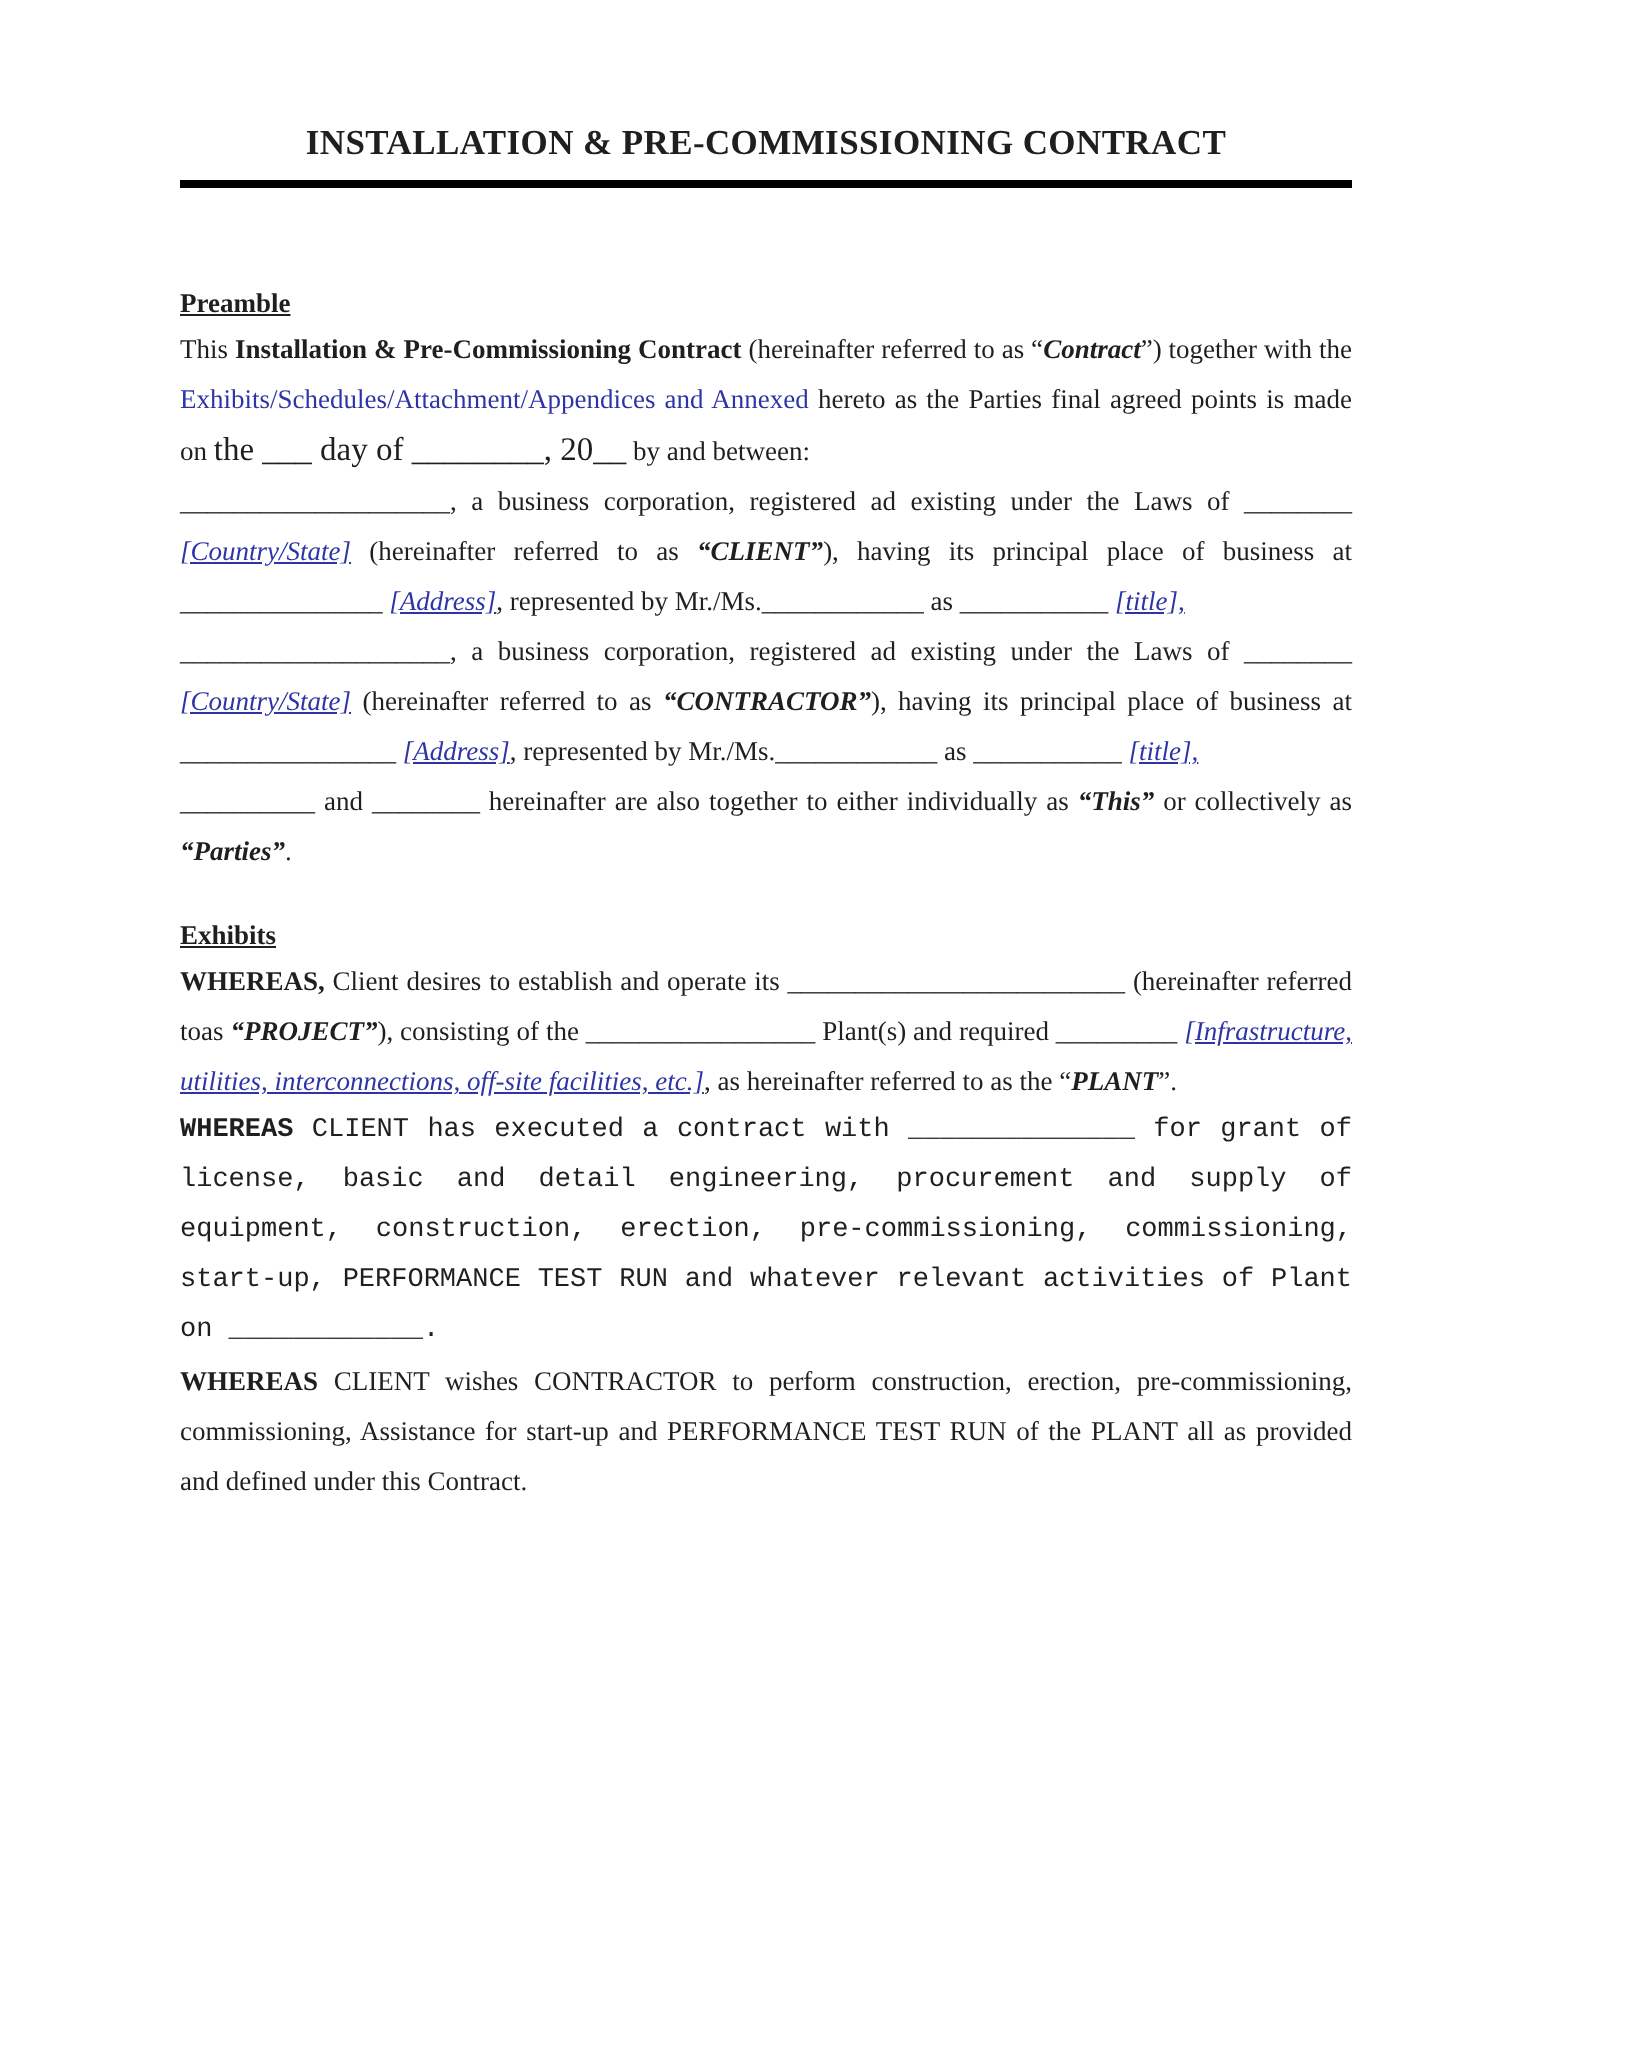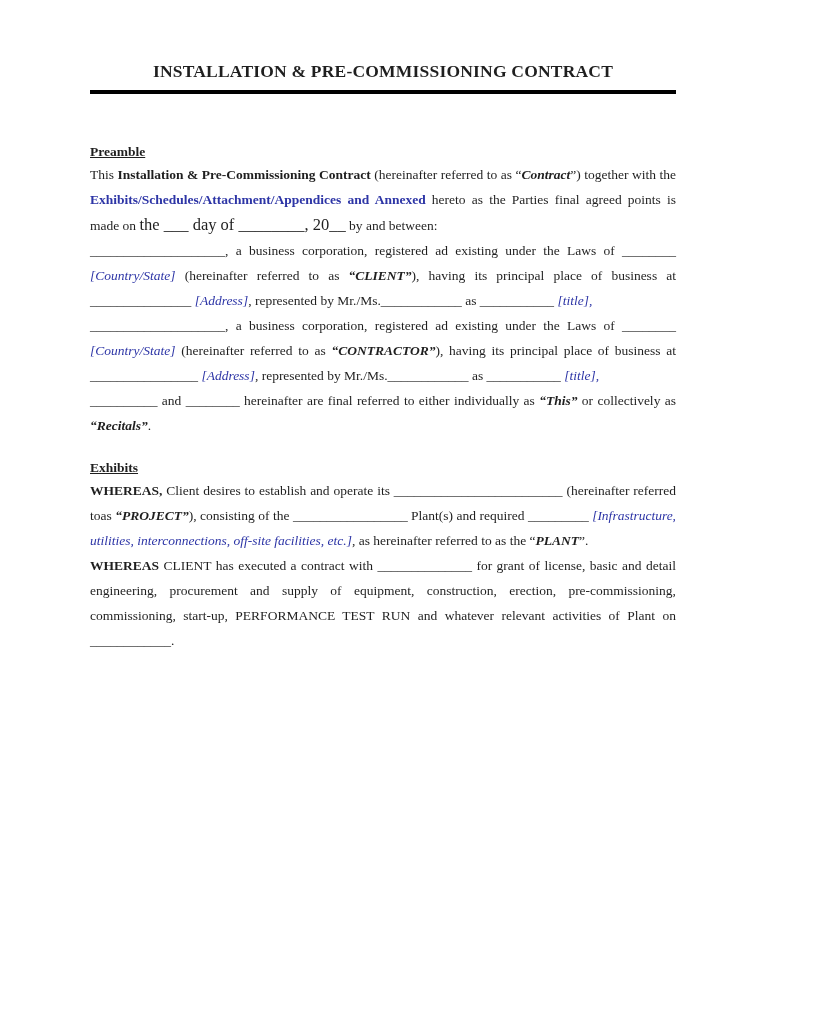--- a/index.html
+++ b/index.html
@@ -44,45 +44,46 @@
     font-size: 13.5px;
     line-height: 25px;
     text-align: justify;
   }
   .p-intro   { margin-top: 12px; }
   .p-client  { margin-top: 25px; }
   .p-conj    { margin-top: 1px; }
   .p-contr   { margin-top: 1px; }
   .p-parties { margin-top: 8px; }
   .p-w1 { margin-top: 26px; }
-  .p-w2 { margin-top: 12px; }
+  .p-w2 { margin-top: 12px; font-family: Liberation Mono, monospace; }
   .p-w3 { margin-top: 13px; }
   .p-w4 { margin-top: 0px; }
   .run-n  {}
   .run-b  { font-weight: 700; }
   .run-bi { font-weight: 700; font-style: italic; }
-  .run-blue  { color: var(--accent, #2d35a6); font-weight: bold; }
-  .run-bluei { color: var(--accent, #2d35a6); font-style: italic; }
+  .run-blue  { color: var(--accent, #2d35a6); }
+  .run-bluei { color: var(--accent, #2d35a6); font-style: italic; text-decoration: underline; }
   .run-big { font-size: 16.5px; }
 </style>
 </head>
 <body>
 
 <div class="page">
 
   <h1 class="doc-title">INSTALLATION &amp; PRE-COMMISSIONING CONTRACT</h1>
   <div class="title-rule"></div>
 
   <section>
     <h2 class="section-heading h-preamble">Preamble</h2>
     <p class="para p-intro"><span class="run-n">This </span><span class="run-b">Installation &amp; Pre-Commissioning Contract</span><span class="run-n"> (hereinafter referred to as “</span><span class="run-bi">Contract</span><span class="run-n">”) together with the </span><span class="run-blue">Exhibits/Schedules/Attachment/Appendices and Annexed</span><span class="run-n"> hereto as the Parties final agreed points is made on </span><span class="run-big">the ___ day of ________, 20__</span><span class="run-n"> by and between:</span></p>
     <p class="para p-client"><span class="run-n">____________________, a business corporation, registered ad existing under the Laws of ________ </span><span class="run-bluei">[Country/State]</span><span class="run-n"> (hereinafter referred to as </span><span class="run-bi">“CLIENT”</span><span class="run-n">), having its principal place of business at _______________ </span><span class="run-bluei">[Address]</span><span class="run-n">, represented by Mr./Ms.____________ as ___________ </span><span class="run-bluei">[title],</span></p>
     <p class="para p-contr"><span class="run-n">____________________, a business corporation, registered ad existing under the Laws of ________ </span><span class="run-bluei">[Country/State]</span><span class="run-n"> (hereinafter referred to as </span><span class="run-bi">“CONTRACTOR”</span><span class="run-n">), having its principal place of business at ________________ </span><span class="run-bluei">[Address]</span><span class="run-n">, represented by Mr./Ms.____________ as ___________ </span><span class="run-bluei">[title],</span></p>
-    <p class="para p-parties"><span class="run-n">__________ and ________ hereinafter are final referred to either individually as </span><span class="run-bi">“This”</span><span class="run-n"> or collectively as </span><span class="run-bi">“Recitals”</span><span class="run-n">.</span></p>
+    <p class="para p-parties"><span class="run-n">__________ and ________ hereinafter are also together to either individually as </span><span class="run-bi">“This”</span><span class="run-n"> or collectively as </span><span class="run-bi">“Parties”</span><span class="run-n">.</span></p>
   </section>
 
   <section>
     <h2 class="section-heading h-recitals">Exhibits</h2>
     <p class="para p-w1"><span class="run-b">WHEREAS,</span><span class="run-n"> Client desires to establish and operate its _________________________ (hereinafter referred toas </span><span class="run-bi">“PROJECT”</span><span class="run-n">), consisting of the _________________ Plant(s) and required _________ </span><span class="run-bluei">[Infrastructure, utilities, interconnections, off-site facilities, etc.]</span><span class="run-n">, as hereinafter referred to as the “</span><span class="run-bi">PLANT</span><span class="run-n">”.</span></p>
     <p class="para p-w2"><span class="run-b">WHEREAS</span><span class="run-n"> CLIENT has executed a contract with ______________ for grant of license, basic and detail engineering, procurement and supply of equipment, construction, erection, pre-commissioning, commissioning, start-up, PERFORMANCE TEST RUN and whatever relevant activities of Plant on ____________.</span></p>
+    <p class="para p-w3"><span class="run-b">WHEREAS</span><span class="run-n"> CLIENT wishes CONTRACTOR to perform construction, erection, pre-commissioning, commissioning, Assistance for start-up and PERFORMANCE TEST RUN of the PLANT all as provided and defined under this Contract.</span></p>
   </section>
 
 </div>
 
 </body></html>

